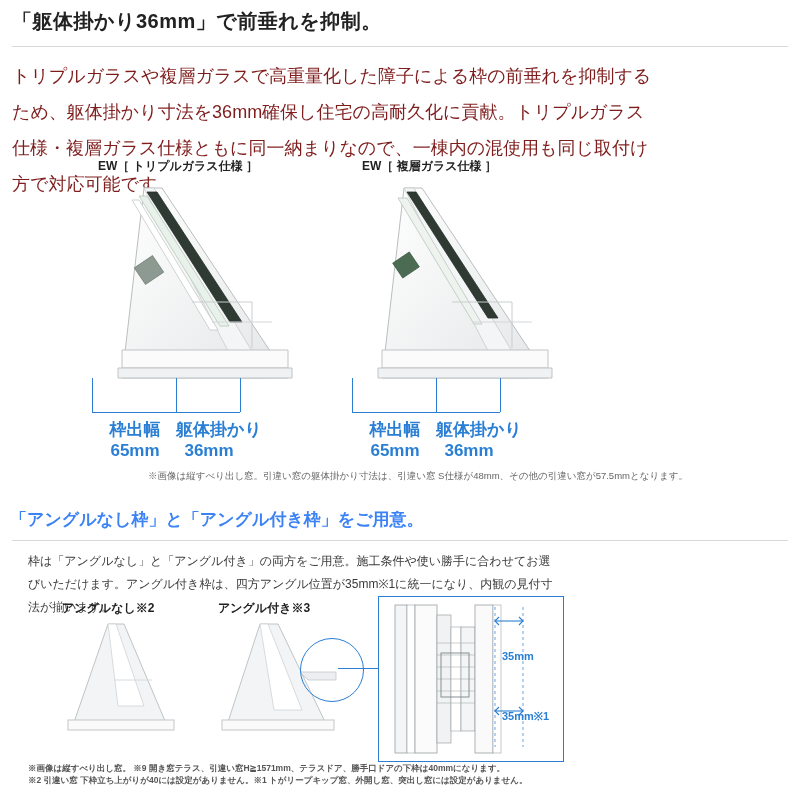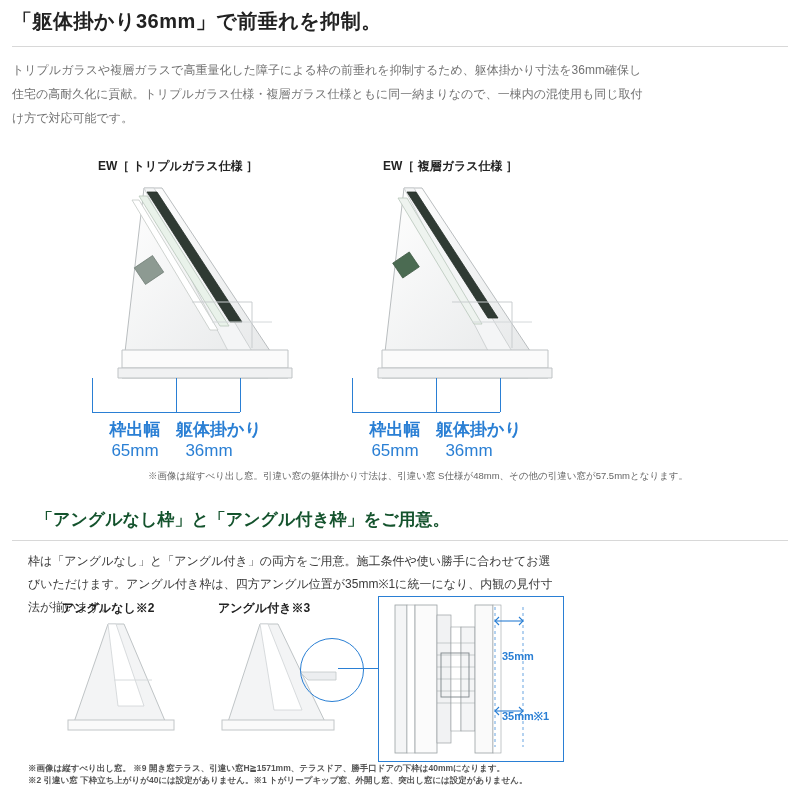--- a/index.html
+++ b/index.html
@@ -37,34 +37,34 @@
     top: 46px;
     width: 776px;
     height: 1px;
     background: #d8d8d8;
   }
   .sec1-body {
     position: absolute;
     left: 12px;
     top: 58px;
     width: 640px;
+    font-size: 18px;
+    line-height: 2.0;
+    color: #7f1d1d;
+  }
+
+  .label-ew {
+    position: absolute;
     font-size: 12px;
-    line-height: 2.0;
-    color: #737373;
-  }
-
-  .label-ew {
-    position: absolute;
-    font-size: 12px;
     font-weight: bold;
     color: #222222;
     white-space: nowrap;
   }
   #label-triple { left: 98px; top: 158px; }
-  #label-double { left: 383px; top: 158px; }
+  #label-double { left: 362px; top: 158px; }
 
   
   .cut {
     position: absolute;
     width: 250px;
     height: 210px;
   }
   #cut-triple { left: 92px; top: 182px; }
   #cut-double { left: 352px; top: 182px; }
   .dim-line {
@@ -78,38 +78,38 @@
     background: #2a7fd4;
   }
   .dim-txt {
     position: absolute;
     font-size: 17px;
     color: #2a7fd4;
     font-weight: bold;
     text-align: center;
     white-space: nowrap;
   }
-  .dim-txt .v { display: block; font-weight: normal; }
+  .dim-txt .v { display: block; font-weight: bold; }
 
   .note-small {
     position: absolute;
     font-size: 9.5px;
     color: #666666;
     white-space: nowrap;
   }
   #note-1 { left: 148px; top: 470px; }
 
   
   .sec2-title {
     position: absolute;
-    left: 36px;
+    left: 10px;
     top: 508px;
     font-size: 17px;
     font-weight: bold;
-    color: #14532d;
+    color: #3b82f6;
   }
   .sec2-rule {
     position: absolute;
     left: 12px;
     top: 540px;
     width: 776px;
     height: 1px;
     background: #d8d8d8;
   }
   .sec2-body {

